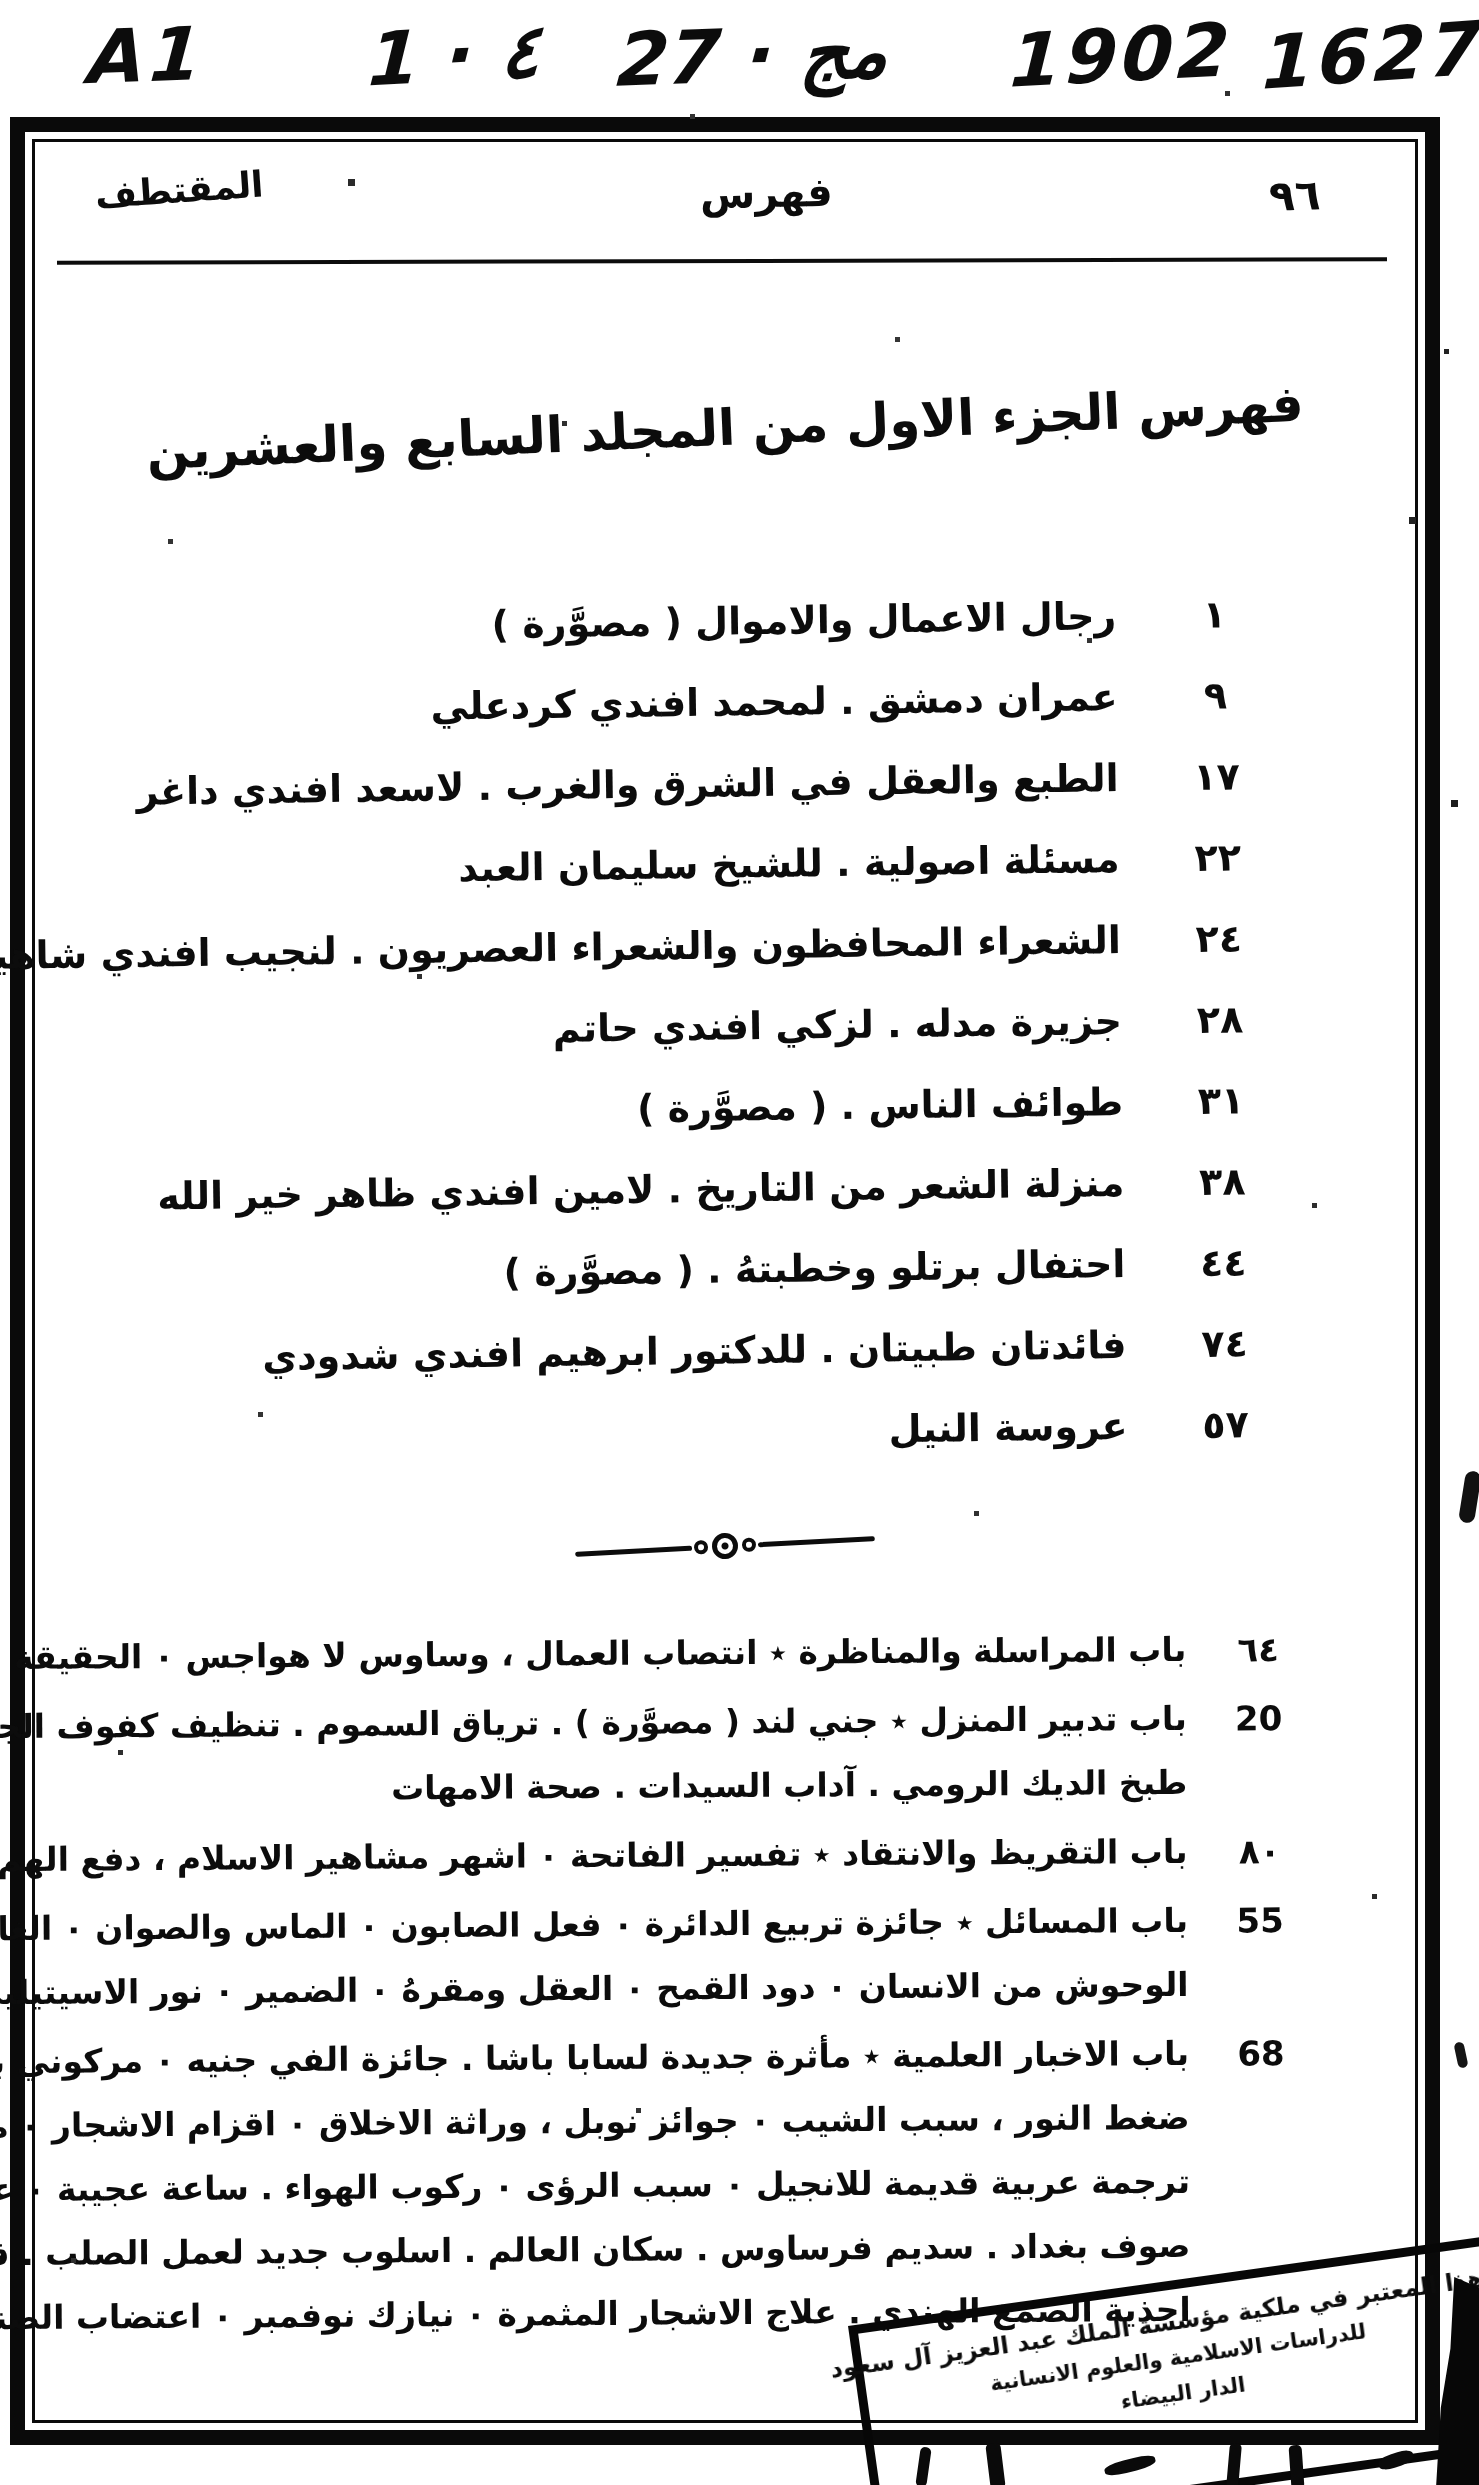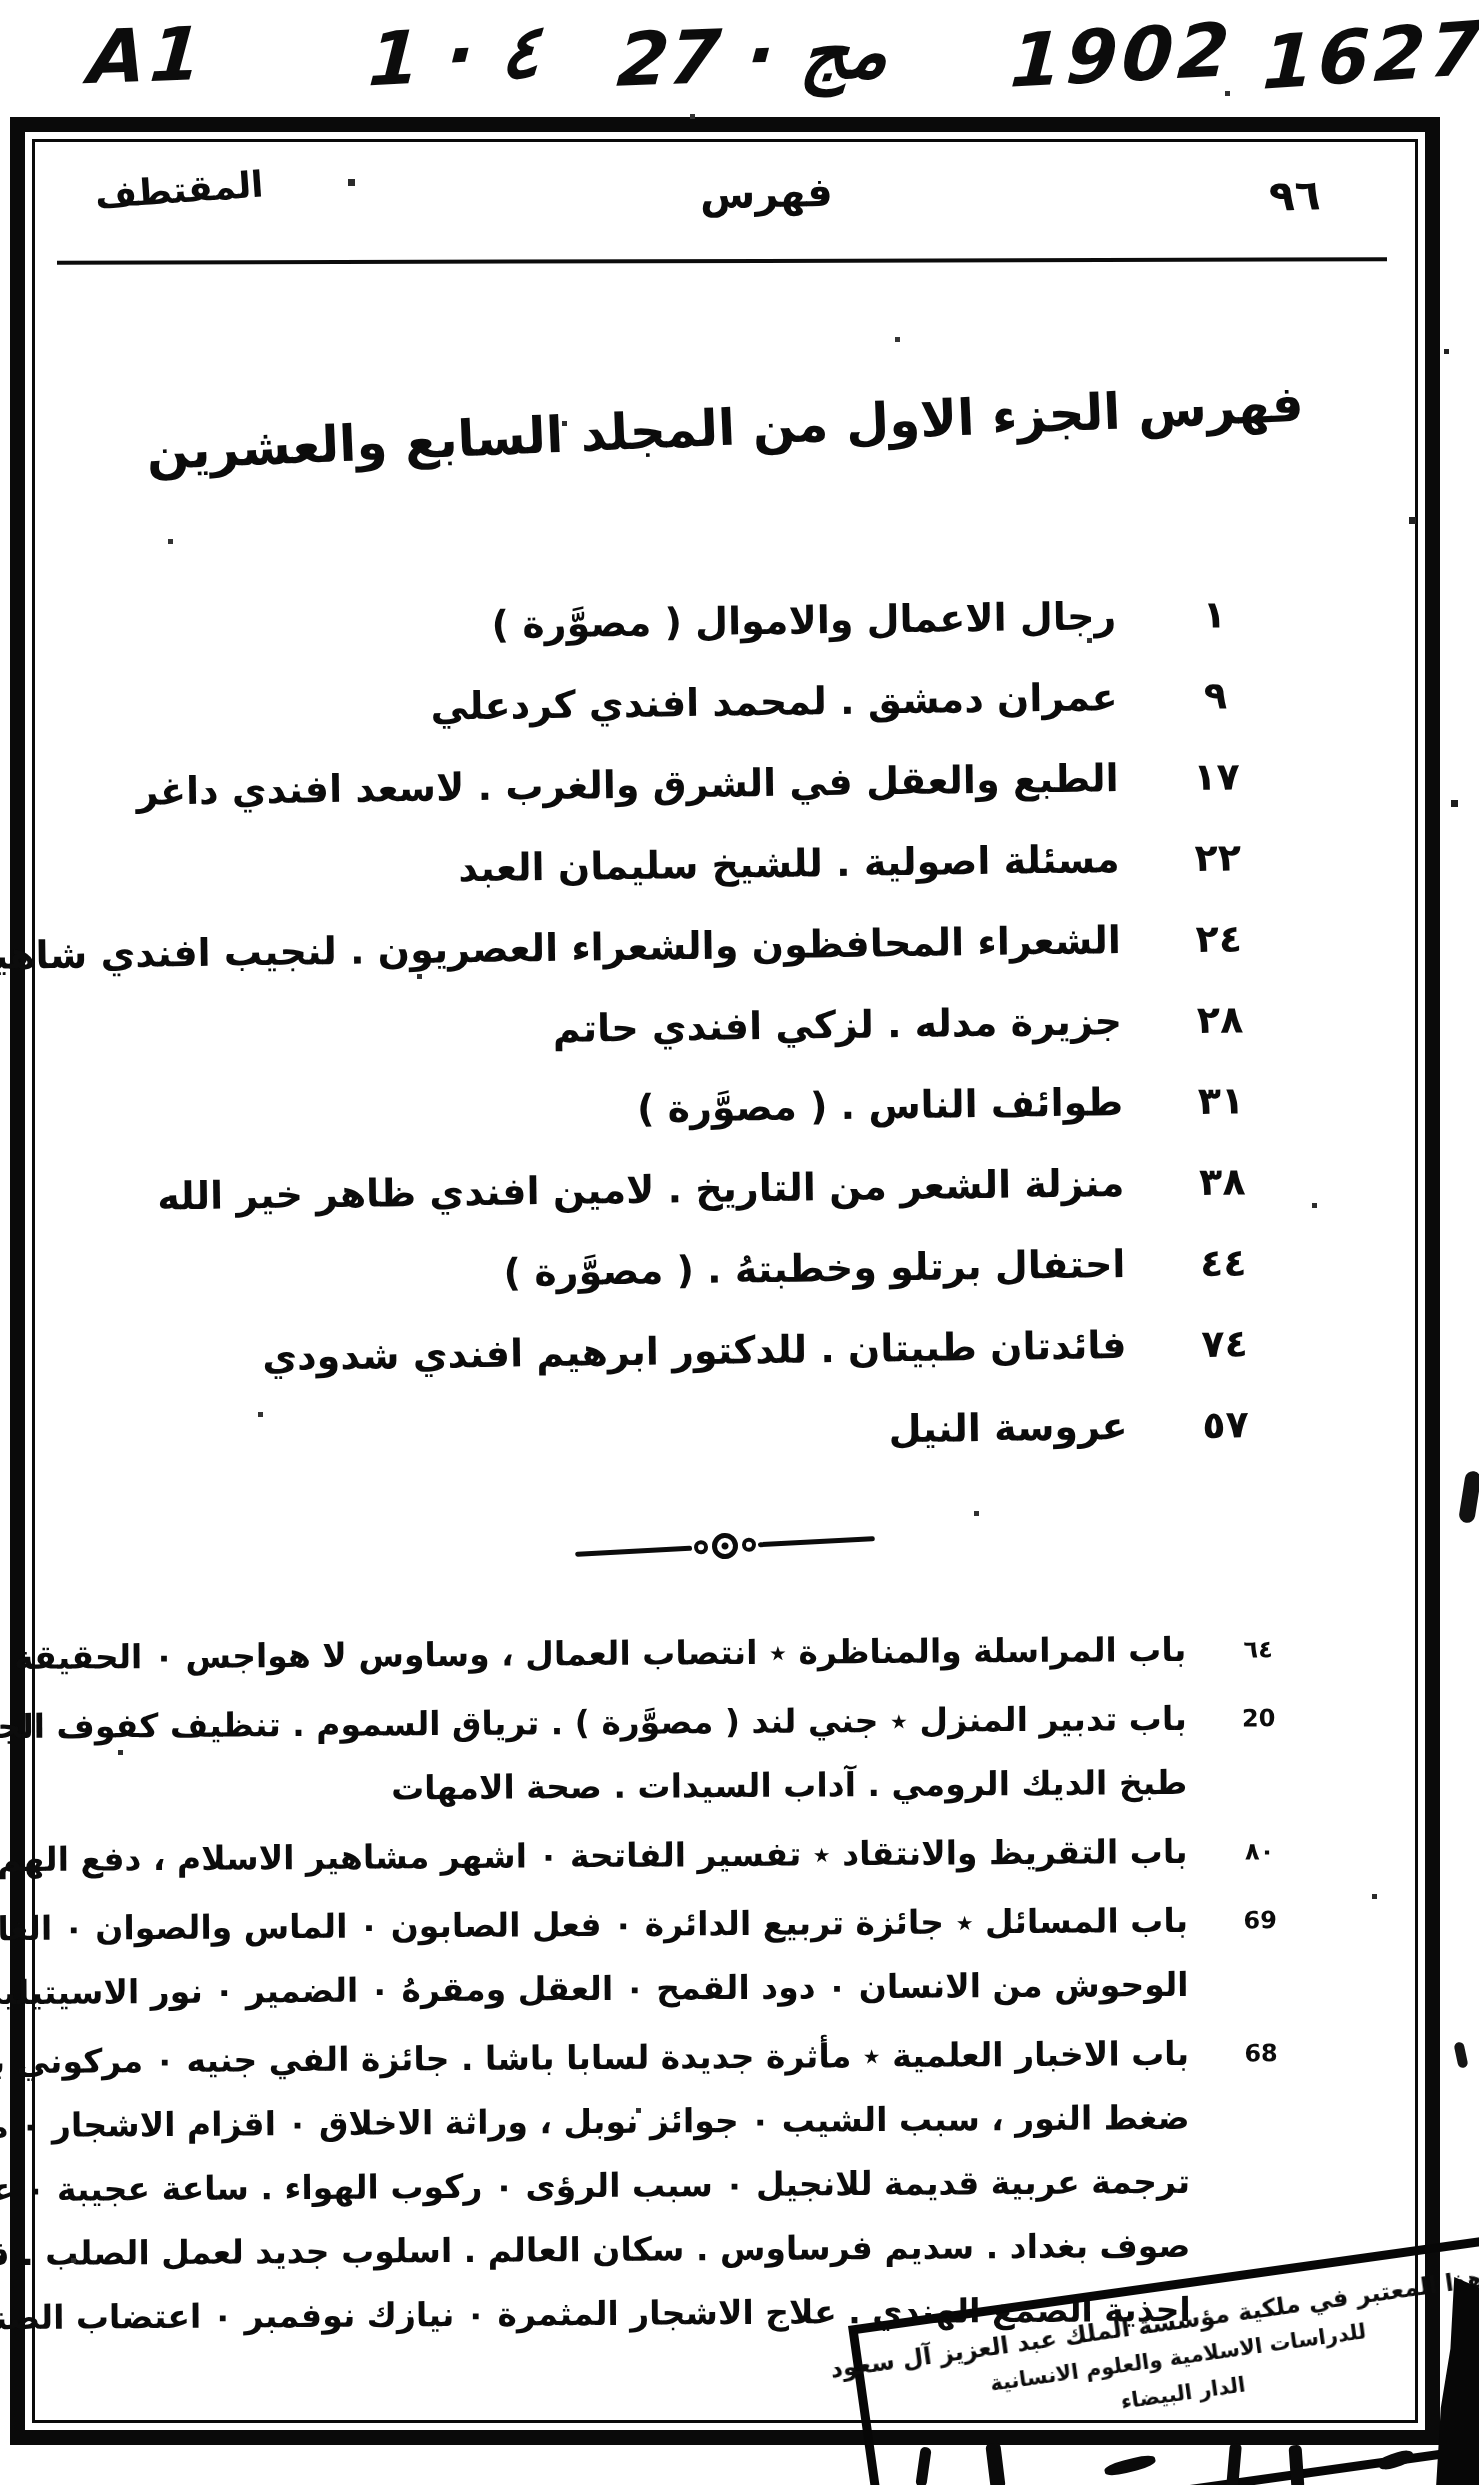--- a/index.html
+++ b/index.html
@@ -48,21 +48,21 @@
            display:flex;align-items:center;}
   .dline{width:117px;height:5px;background:#0c0c0c;border-radius:3px;}
   .dcirc{width:14px;height:14px;border:4px solid #0c0c0c;border-radius:50%;margin:0 2px;box-sizing:border-box;}
   .dcirc.mid{width:26px;height:26px;border-width:5px;background:
              radial-gradient(circle at 50% 50%, #0c0c0c 0 3px, transparent 4px);}
 
   
   .toc-sections{position:absolute;top:1475px;left:18px;right:111px;direction:rtl;
                 transform:rotate(-0.4deg);transform-origin:100% 0;}
   .srow{display:flex;direction:rtl;align-items:flex-start;margin-bottom:5px;}
-  .snum{flex:none;width:92px;text-align:center;font-size:24px;font-weight:700;line-height:64px;}
+  .snum{flex:none;width:92px;text-align:center;font-size:34px;font-weight:700;line-height:64px;}
   .stext{flex:1;margin-right:26px;text-align:right;}
   .sline{font-size:33px;font-weight:700;line-height:64px;white-space:nowrap;overflow:hidden;}
 
   
   .stamp{position:absolute;left:848px;top:2326px;width:645px;height:214px;
          border:9px solid #070707;box-sizing:border-box;transform:rotate(-8deg);
          transform-origin:0 0;direction:rtl;text-align:center;padding-top:14px;
          filter:blur(0.3px);background:transparent;}
   .stamp-line{font-size:24px;font-weight:700;line-height:36px;white-space:nowrap;}
   .stamp-line.small{font-size:21px;}
@@ -184,21 +184,21 @@
             <div class="sline">طبخ الديك الرومي . آداب السيدات . صحة الامهات</div>
           </div>
         </div>
         <div class="srow">
           <span class="snum">٨٠</span>
           <div class="stext">
             <div class="sline">باب التقريظ والانتقاد ٭ تفسير الفاتحة ۰ اشهر مشاهير الاسلام ، دفع الهم</div>
           </div>
         </div>
         <div class="srow">
-          <span class="snum">69</span>
+          <span class="snum">55</span>
           <div class="stext">
             <div class="sline">باب المسائل ٭ جائزة تربيع الدائرة ۰ فعل الصابون ۰ الماس والصوان ۰ الغازولين ۰ خوف</div>
             <div class="sline">الوحوش من الانسان ۰ دود القمح ۰ العقل ومقرهُ ۰ الضمير ۰ نور الاسيتيلين</div>
           </div>
         </div>
         <div class="srow">
           <span class="snum">68</span>
           <div class="stext">
             <div class="sline">باب الاخبار العلمية ٭ مأثرة جديدة لسابا باشا . جائزة الفي جنيه ۰ مركوني بين القارتين ۰</div>
             <div class="sline">ضغط النور ، سبب الشيب ۰ جوائز نوبل ، وراثة الاخلاق ۰ اقزام الاشجار ۰ معادن القدماء ۰</div>

